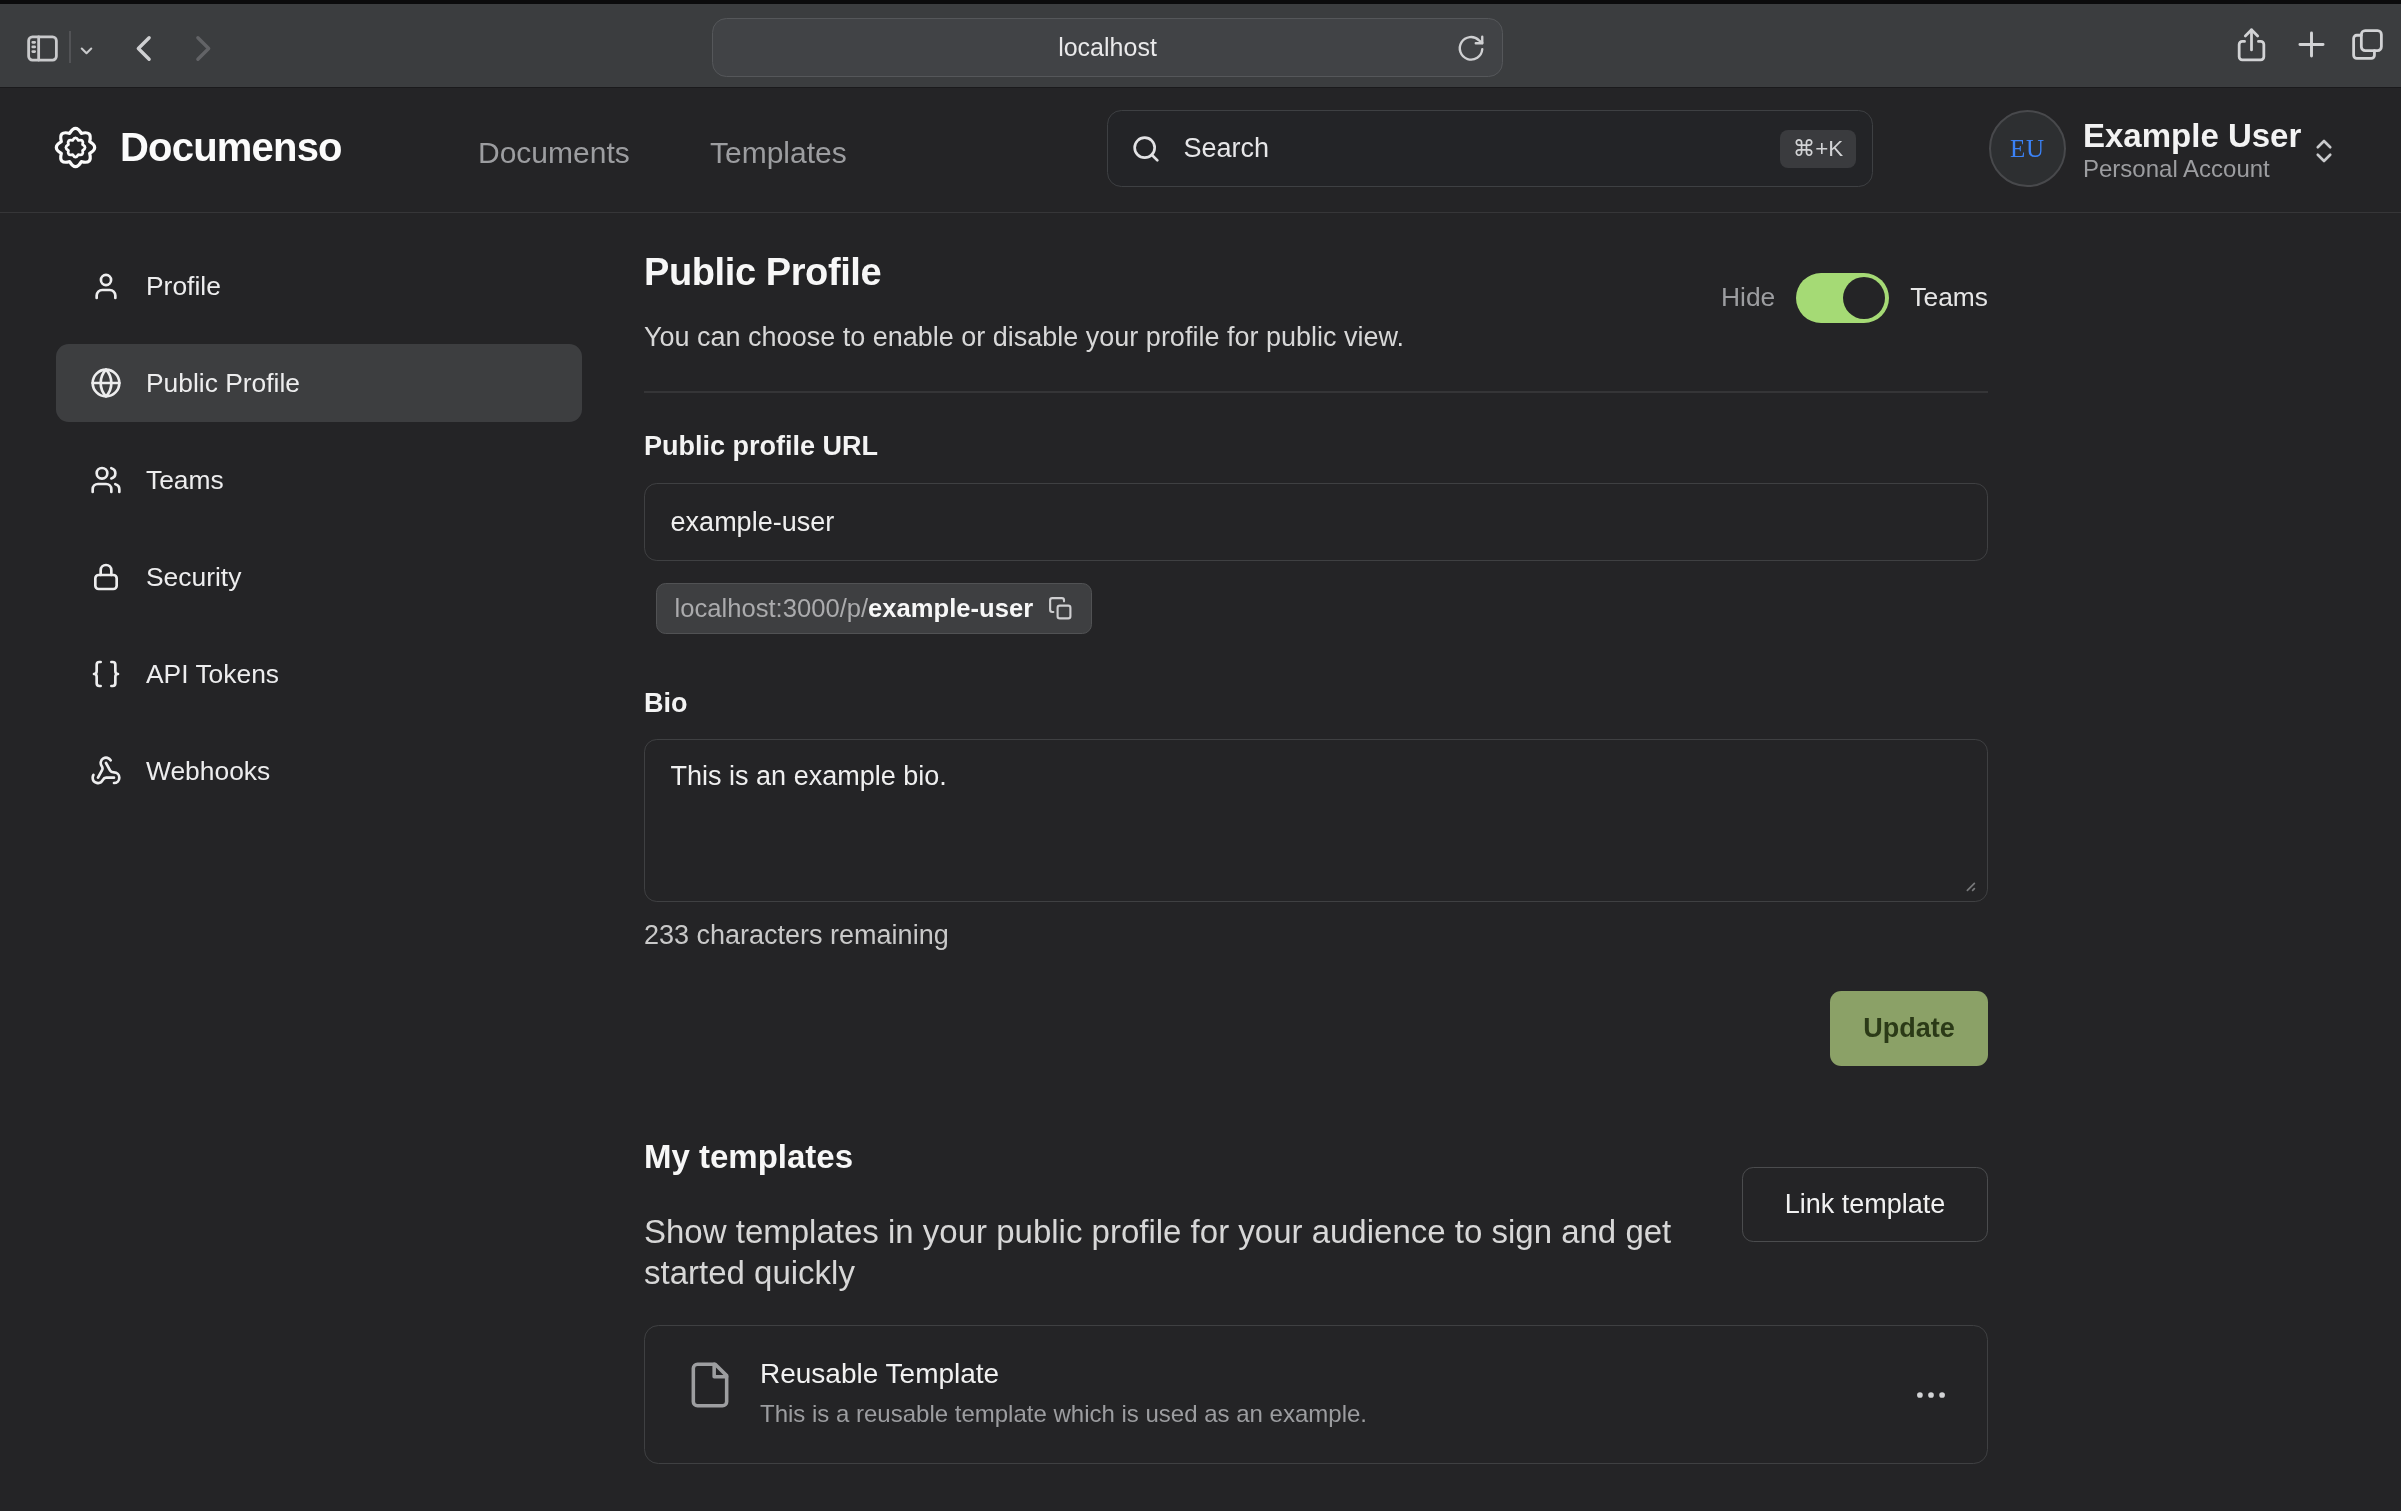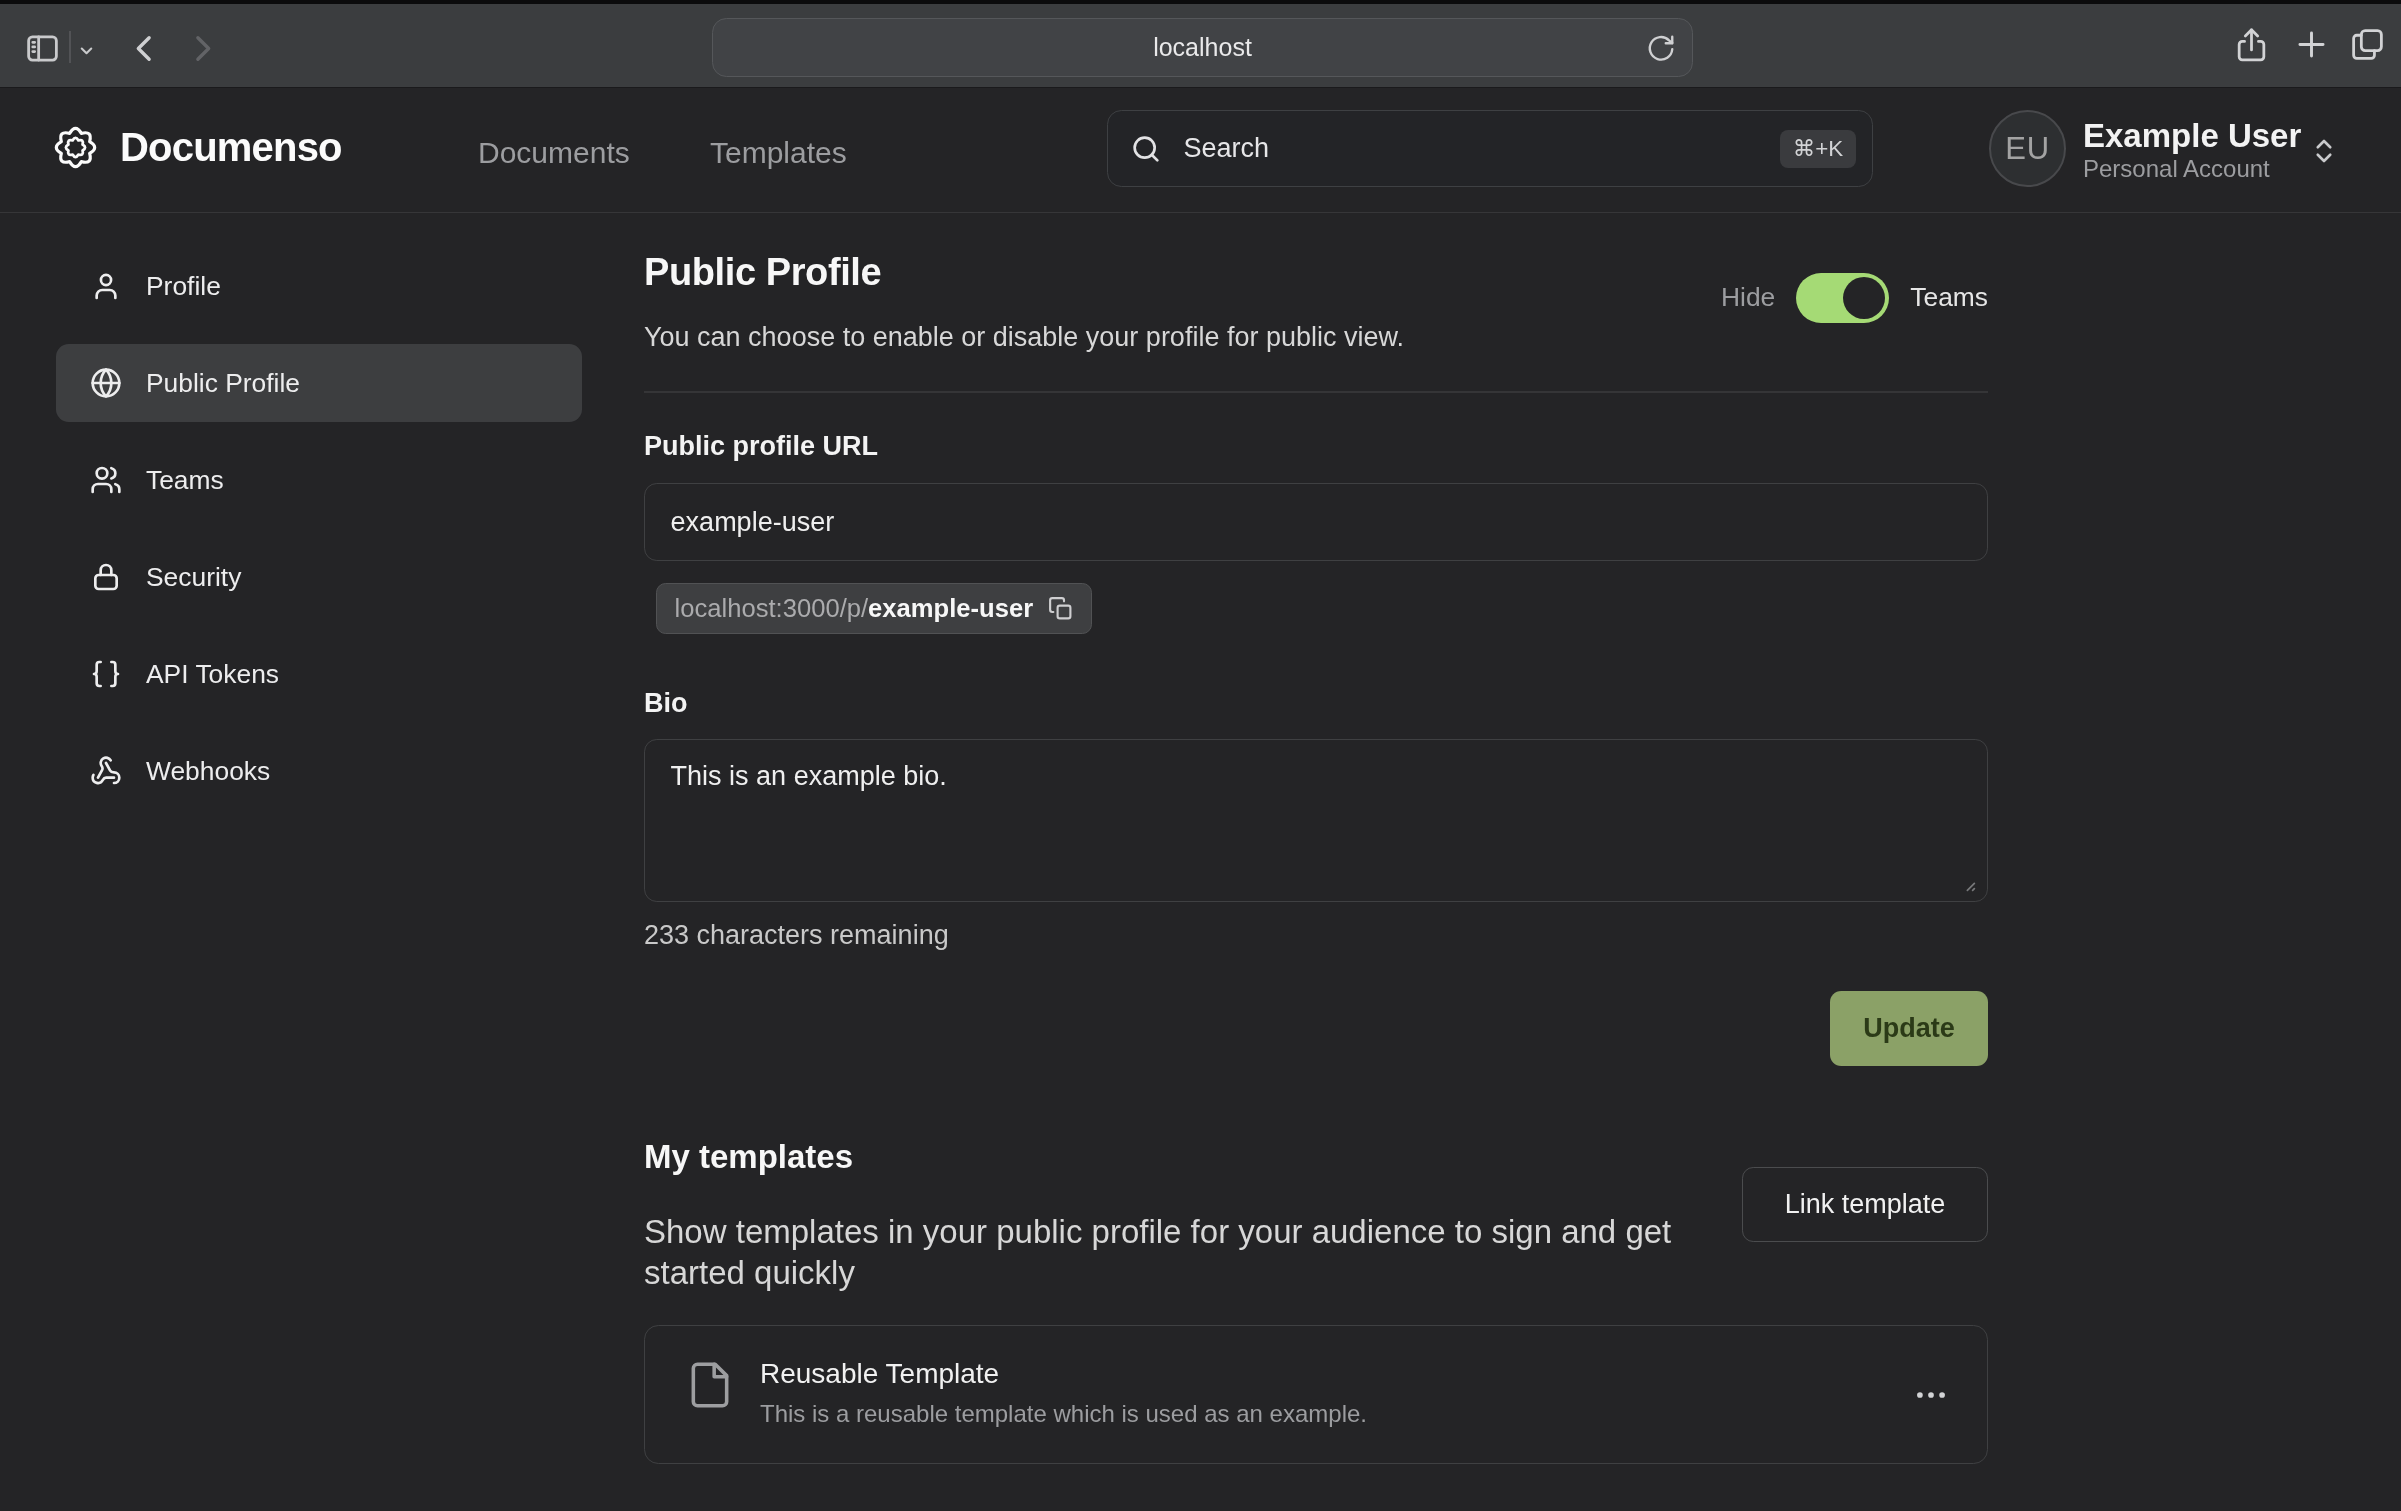--- a/index.html
+++ b/index.html
@@ -12,21 +12,21 @@
   svg { display:block; }
 
   
   .chrome {
     position:absolute; left:0; top:0; width:2401px; height:88px;
     background:#3b3d3f; border-top:4px solid #0b0b0c; border-bottom:1.6px solid #1a1a1c;
   }
   .chrome-btn { position:absolute; color:#c9cacc; cursor:default; }
   .chrome-divider { position:absolute; left:69px; top:27px; width:1.6px; height:32px; background:#525356; }
   .url-pill {
-    position:absolute; left:712px; top:13.6px; width:981px; height:59px;
+    position:absolute; left:712px; top:13.6px; width:791px; height:59px;
     background:#414346; border:1.6px solid #55575a; border-radius:14.4px;
     display:flex; align-items:center; justify-content:center;
   }
   .url-text { font-size:25px; color:#e9e9ea; }
   .refresh { position:absolute; right:16px; top:14.4px; color:#cfd0d2; }
 
   
   .app-header {
     position:absolute; left:0; top:88px; width:2401px; height:125px;
     border-bottom:1.6px solid #363638; background:#242426;padding-left:16px;
@@ -41,21 +41,21 @@
     display:flex; align-items:center; padding:0 16px 0 22.4px; cursor:text;
   }
   .search-ph { font-size:27px; color:#e6e6e8; margin-left:21px; flex:1; }
   .kbd {
     background:#3a3b3e; border-radius:8px; height:38px; padding:0 12.8px;
     display:flex; align-items:center; font-size:22.4px; color:#d2d3d5;
   }
   .avatar {
     position:absolute; left:1989px; top:22.4px; width:77px; height:77px; border-radius:50%;
     background:#2d2f31; border:2.4px solid #48494c; display:flex; align-items:center; justify-content:center;
-    font-size:31px; color:#a3a3a3; letter-spacing:0.8px;
+    font-size:25px; color:#3b82f6; letter-spacing:0.8px;font-family:Liberation Serif, serif;
   }
   .user-name { position:absolute; left:2083px; top:29px; font-size:33px; font-weight:700; color:#f3f3f3; }
   .user-type { position:absolute; left:2083px; top:67px; font-size:24px; color:#9c9da0; }
   .acct-chevrons { position:absolute; left:2309px; top:48px; color:#c9cacc; cursor:pointer; }
 
   
   .sidebar { position:absolute; left:56px; top:247px; width:526px; }
   .side-item {
     height:78px; margin-bottom:19px; border-radius:12.8px;
     display:flex; align-items:center; padding-left:34px; gap:24px; cursor:pointer;

